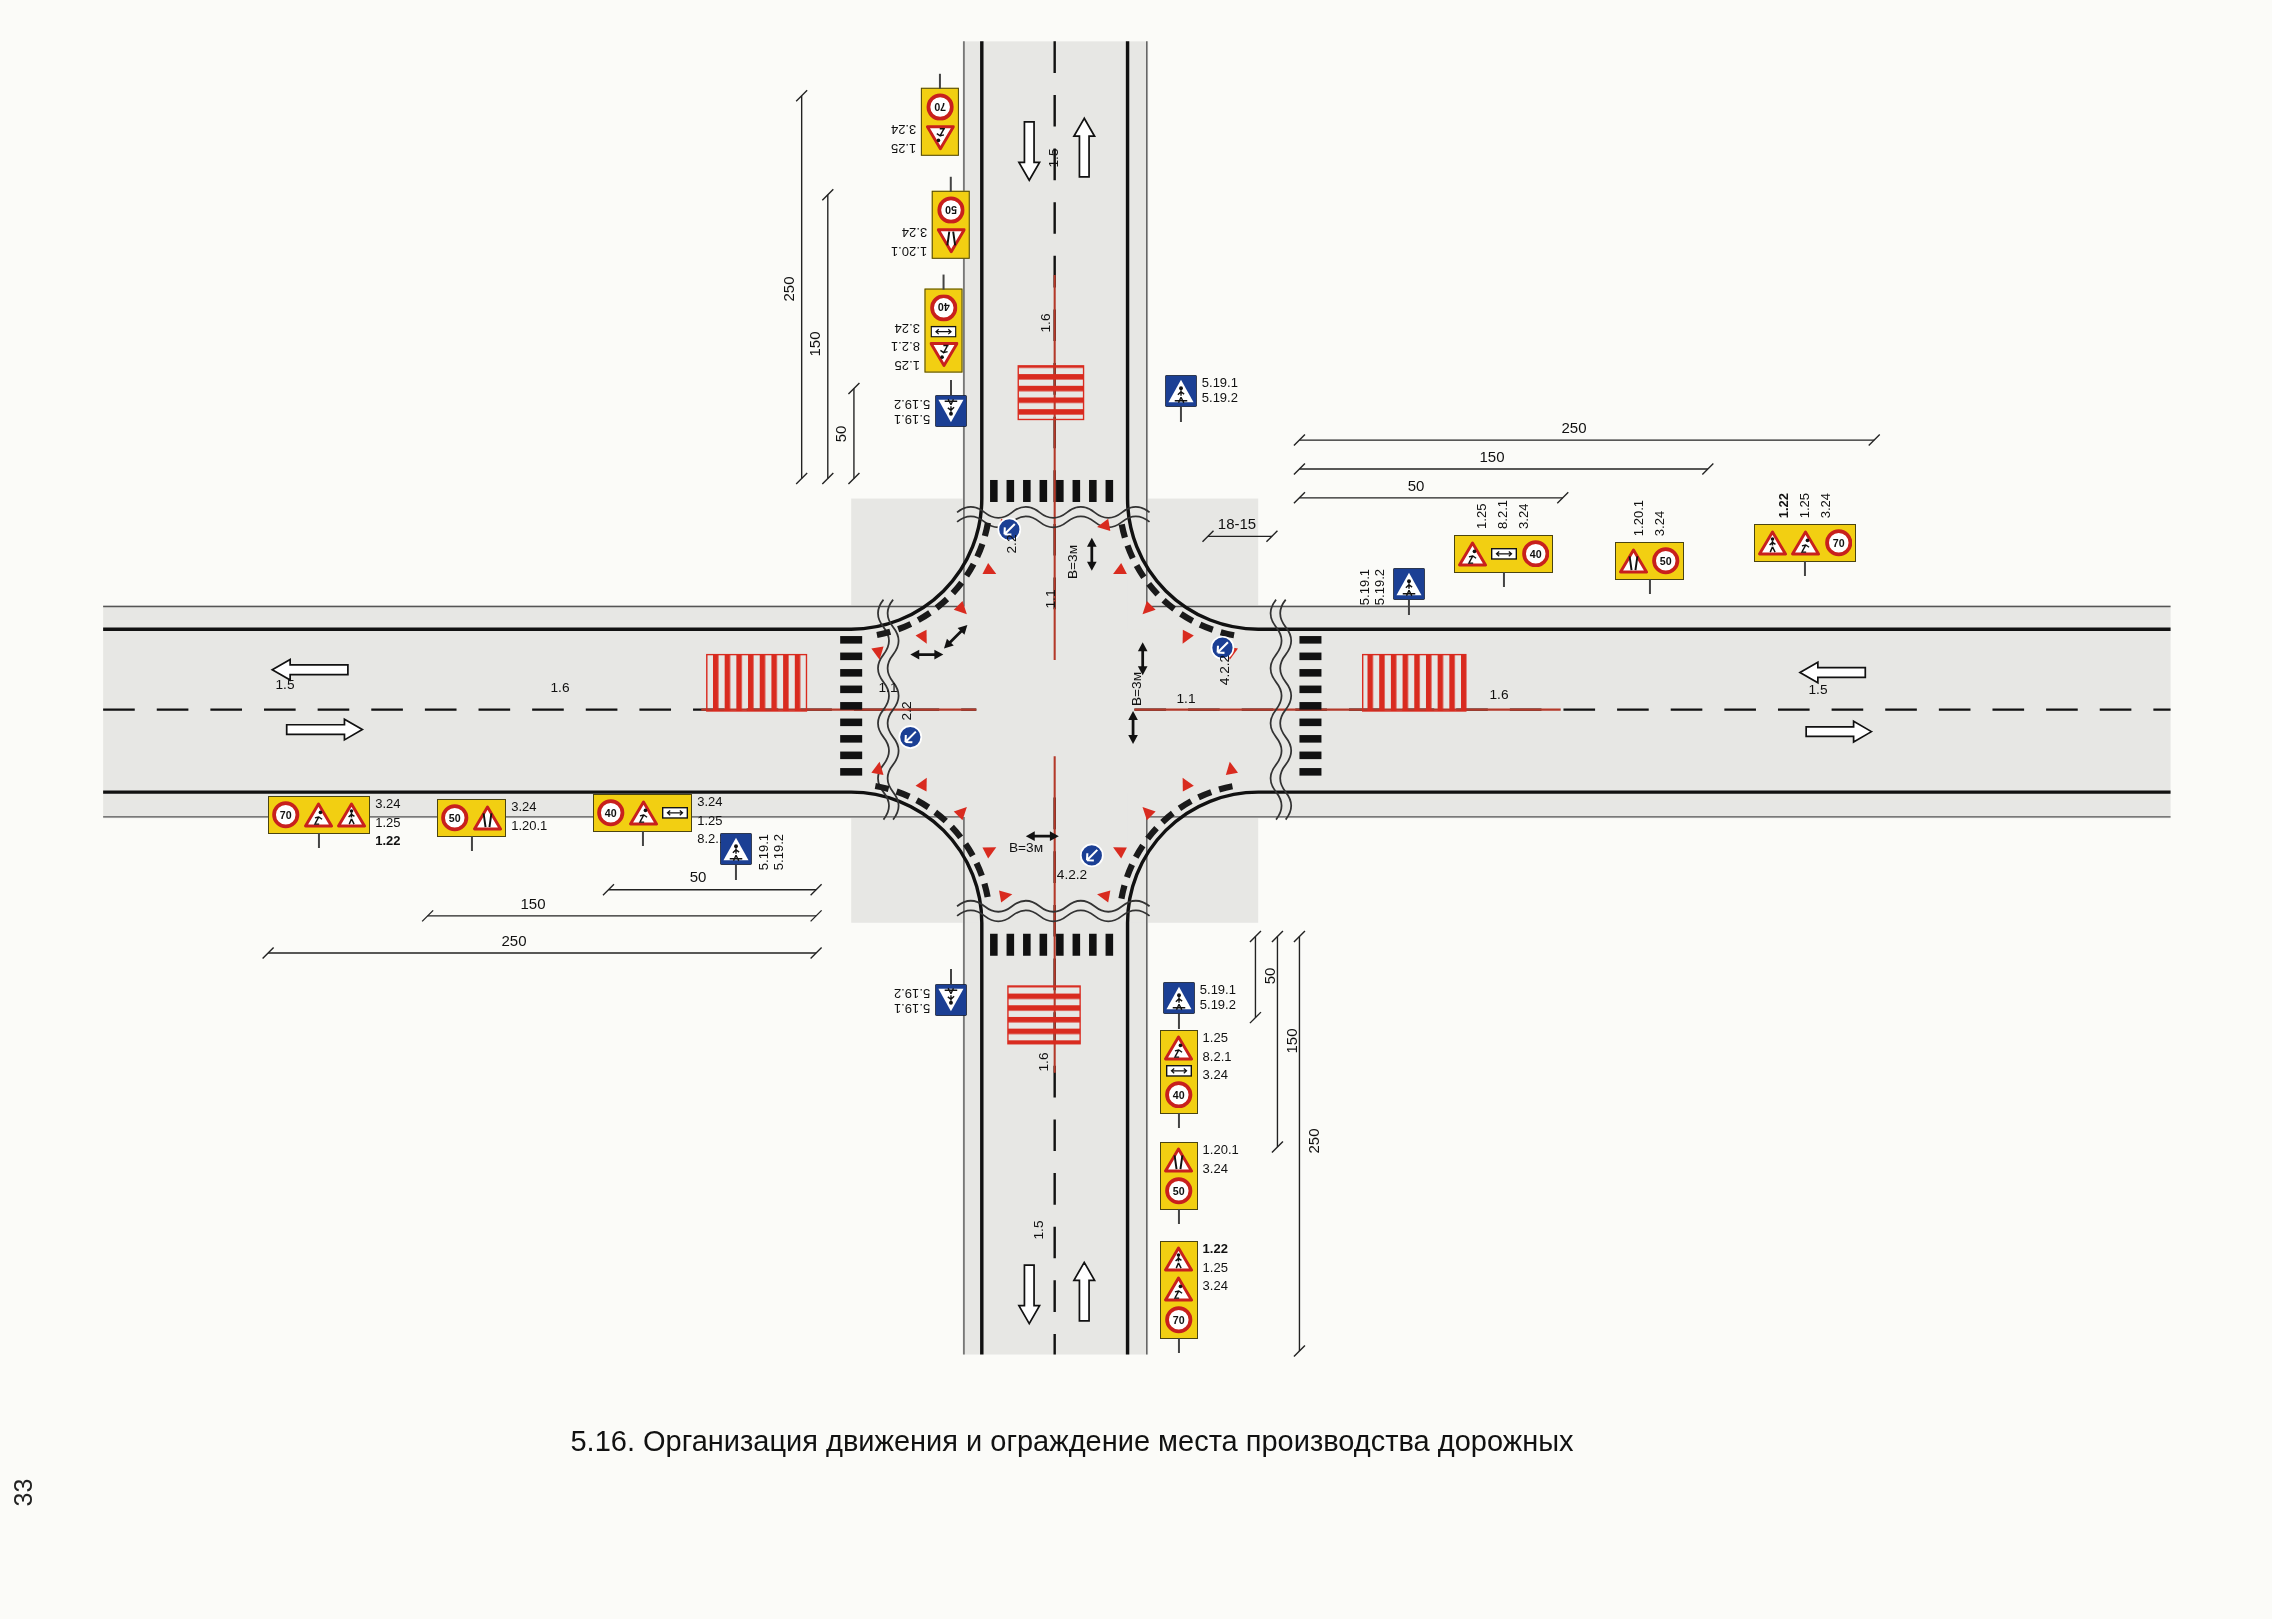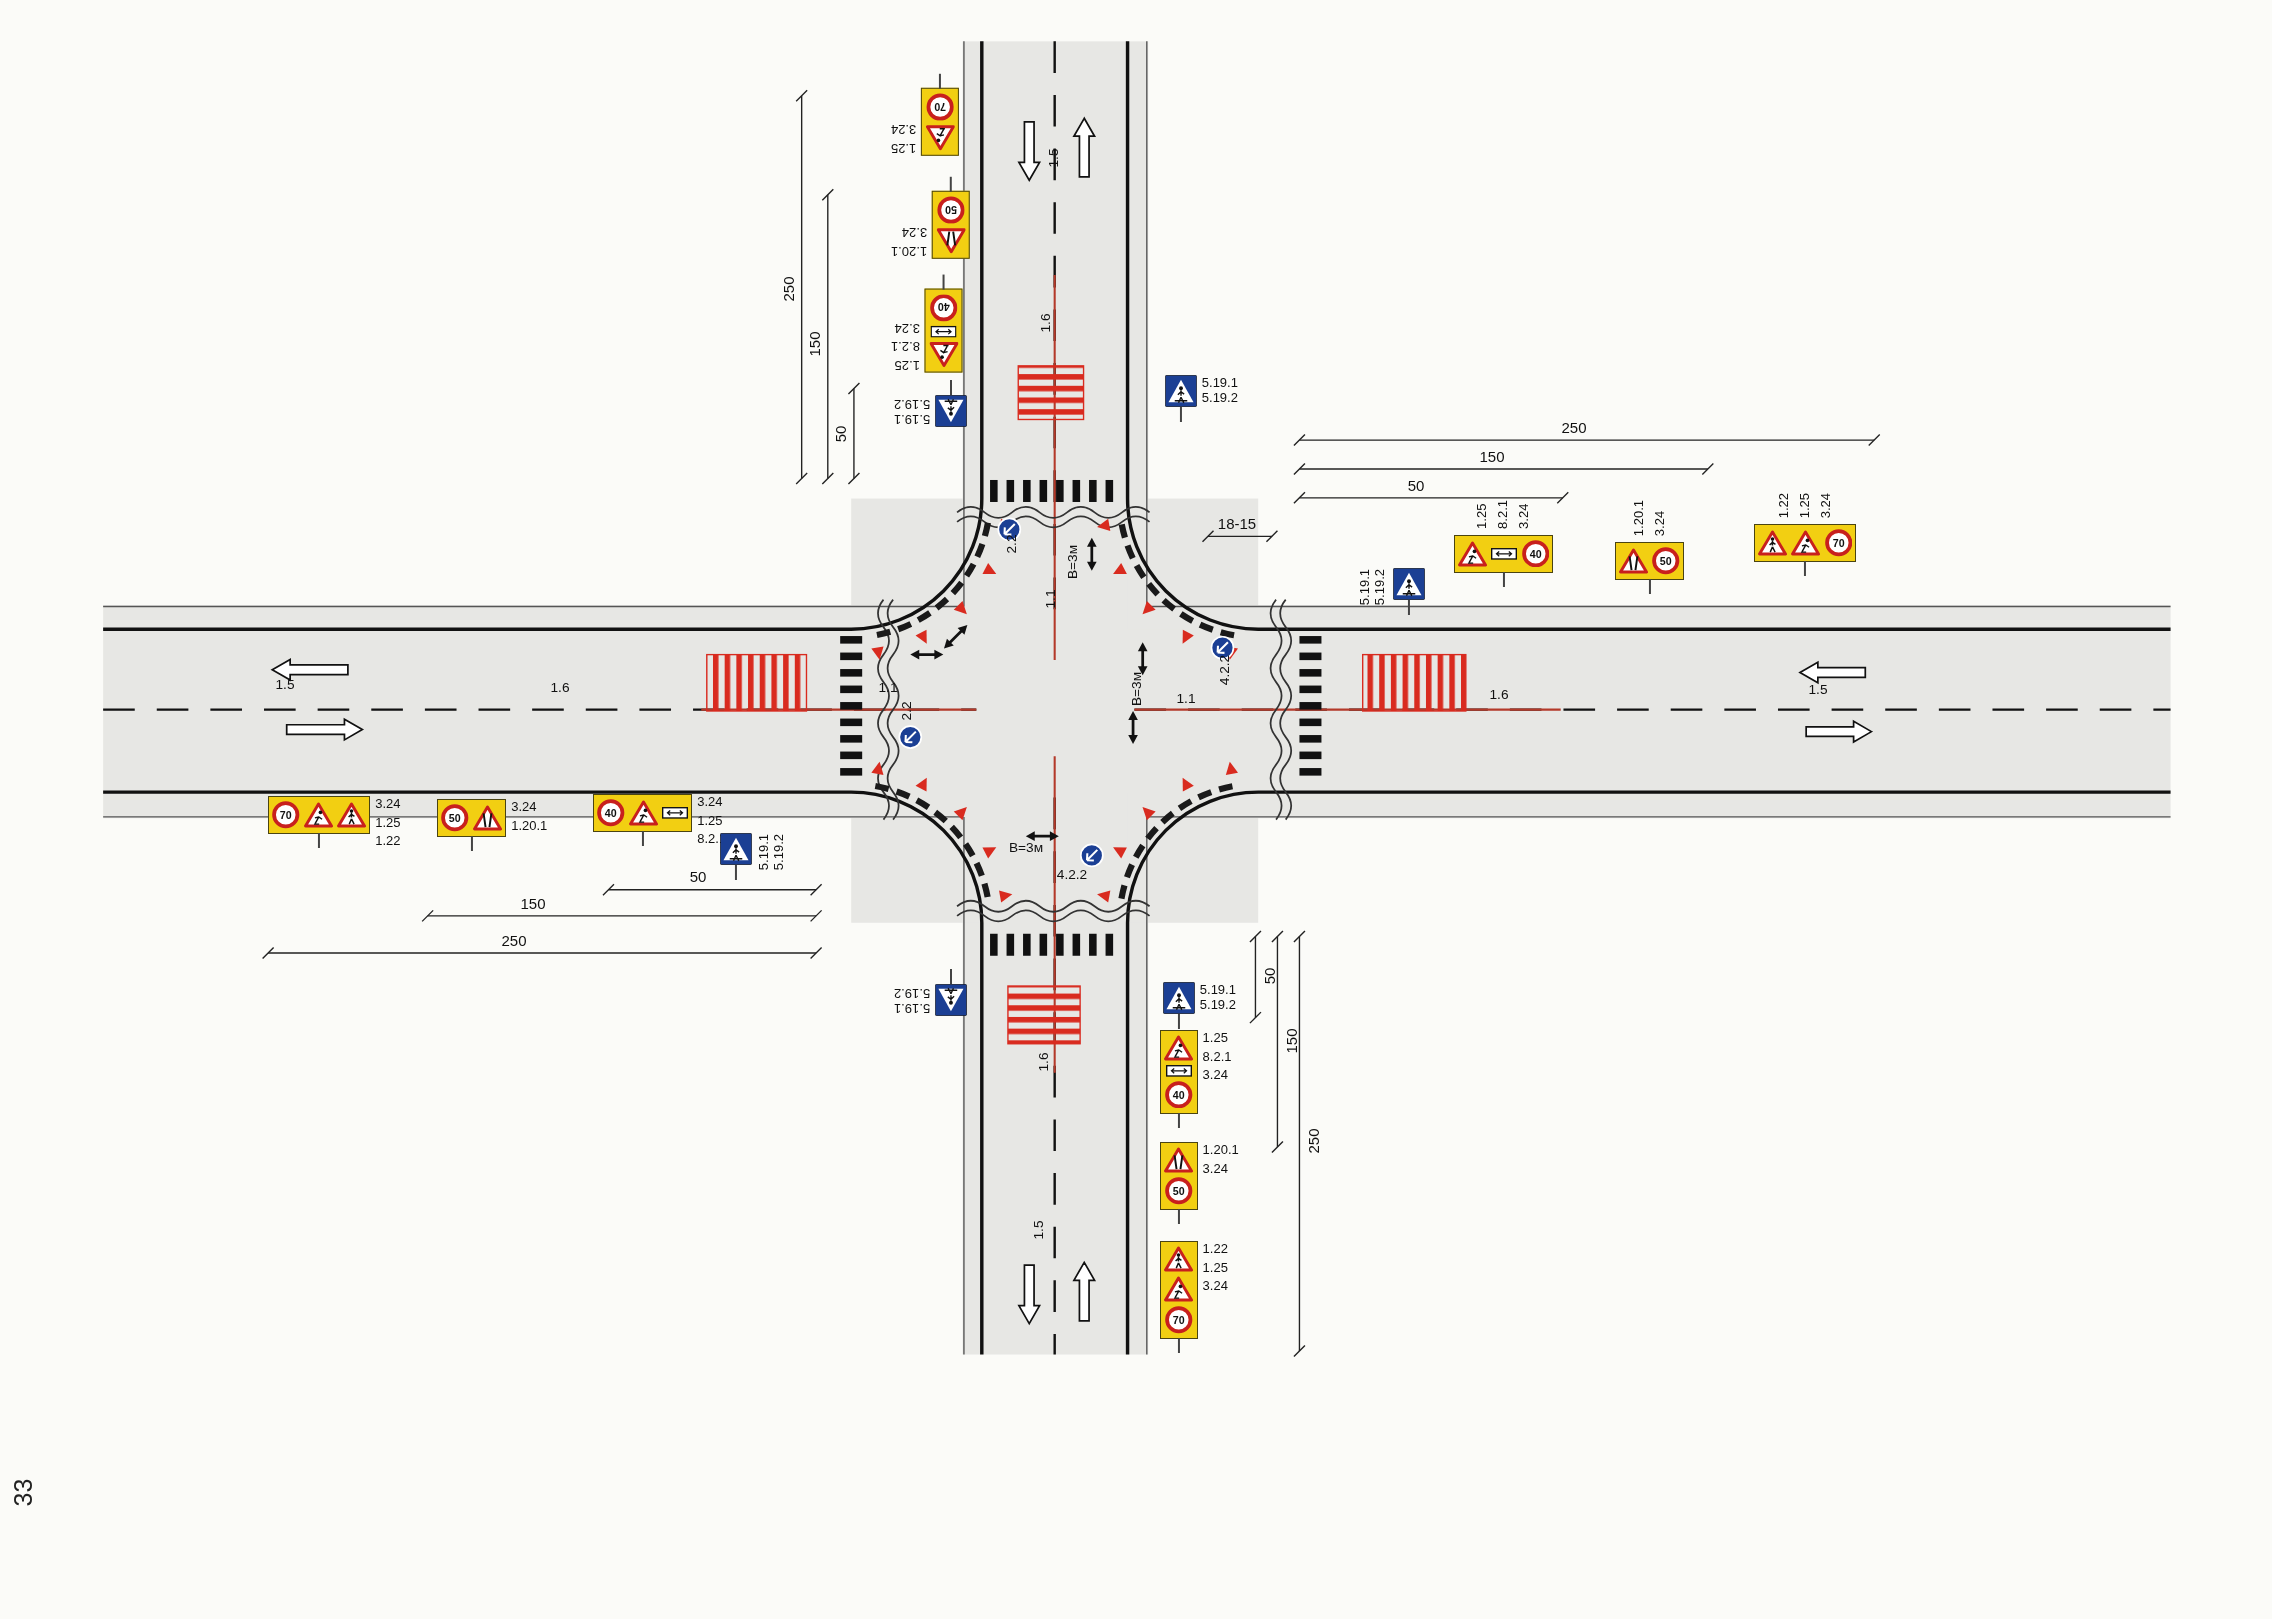--- a/index.html
+++ b/index.html
@@ -14,21 +14,21 @@
   .board.col{flex-direction:column;}
   .board.row{flex-direction:row;}
   .board.bare{background:none;border:none;padding:0;}
   .board::after{content:"";position:absolute;top:100%;left:50%;transform:translateX(-50%);
                 width:2.1px;height:15px;background:#444;}
   .icon{display:block;line-height:0;}
   .labels{display:flex;flex-direction:column;gap:3.4px;font-size:13px;line-height:1.15;
           white-space:pre-line;padding-top:1.4px;}
   .labels.vert{flex-direction:row;gap:6.2px;}
   .labels.vert .lab{writing-mode:vertical-rl;transform:rotate(180deg);}
-  .lab.bold{font-weight:normal;}
+  .lab.bold{font-weight:bold;}
   
   .dimlabel{position:absolute;font-size:15px;transform:translate(-50%,-100%);white-space:nowrap;}
   .dimlabel.vert{transform:translate(-50%,-50%) rotate(-90deg);}
   .mlabel{position:absolute;font-size:13.7px;transform:translate(-50%,-50%);white-space:nowrap;}
   .mlabel.vert{transform:translate(-50%,-50%) rotate(-90deg);}
   
   .caption{position:absolute;left:1072px;top:1420px;transform:translateX(-50%);
            text-align:center;font-size:29px;line-height:1.5;white-space:nowrap;}
   .pagenum{position:absolute;left:9.6px;top:1478px;font-size:25px;transform:rotate(-90deg);color:#222;}
 </style>
@@ -294,20 +294,21 @@
         <circle r="16" fill="#1b3f94" stroke="#fff" stroke-width="2.5"></circle>
         <path d="M8 -8 L-7 7 M-7 7 l0.5 -10 M-7 7 l10 0.5" stroke="#fff" stroke-width="3" fill="none"></path>
       </g>
       <g transform="translate(1588 1244)">
         <circle r="16" fill="#1b3f94" stroke="#fff" stroke-width="2.5"></circle>
         <path d="M8 -8 L-7 7 M-7 7 l0.5 -10 M-7 7 l10 0.5" stroke="#fff" stroke-width="3" fill="none"></path>
       </g>
     </svg>
 
   <div class="caption">
+    <div>5.16. Организация движения и ограждение места производства  дорожных</div>
   </div>
 
   <div class="pagenum">33</div>
 <div class="dimlabel vert" style="left: 788px; top: 289px;">250</div>
     <div class="dimlabel vert" style="left: 814px; top: 344px;">150</div>
     <div class="dimlabel vert" style="left: 840px; top: 434px;">50</div>
     <div class="dimlabel" style="left: 1574px; top: 436px;">250</div>
     <div class="dimlabel" style="left: 1492px; top: 465px;">150</div>
     <div class="dimlabel" style="left: 1416px; top: 494px;">50</div>
     <div class="dimlabel" style="left: 1237px; top: 532px;">18-15</div>

